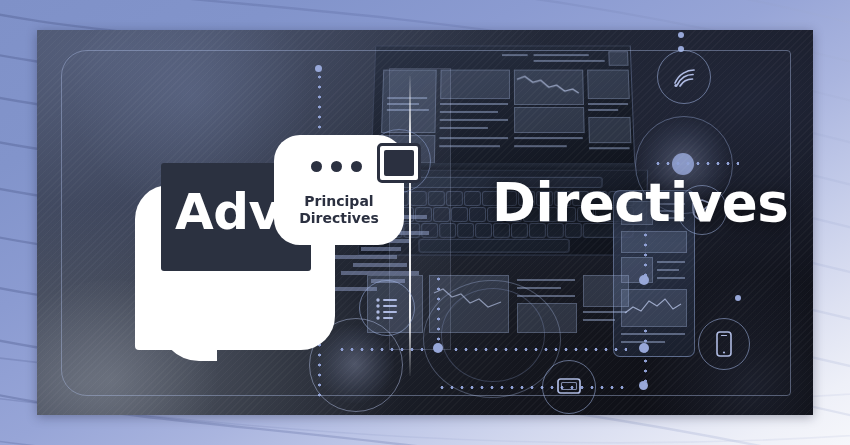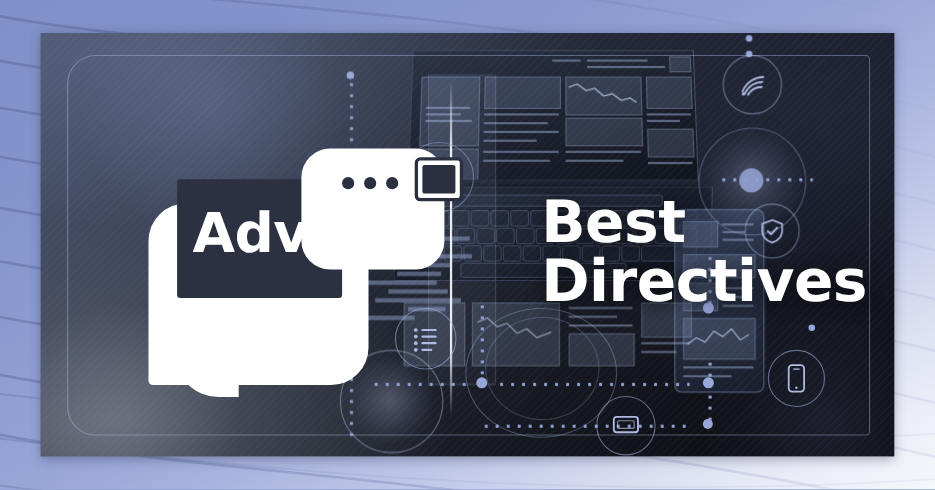--- a/index.html
+++ b/index.html
@@ -429,22 +429,25 @@
     <div class="logo-word">Advise</div>
 
     <div id="bubble2"></div>
     <div id="bubble2-top"></div>
     <div id="bubble2-tail"></div>
     <div class="dots-row">
       <i></i>
       <i></i>
       <i></i>
     </div>
+    <div class="bubble-label">
+      <div>Principal</div>
+      <div>Directives</div>
+    </div>
 
     <div id="mini-screen"></div>
   </div>
 
   <div id="headline">
-    <div class="h-bold">Best</div>
     <div class="h-bold">Directives</div>
   </div>
 
 </div>
 
 </body></html>

